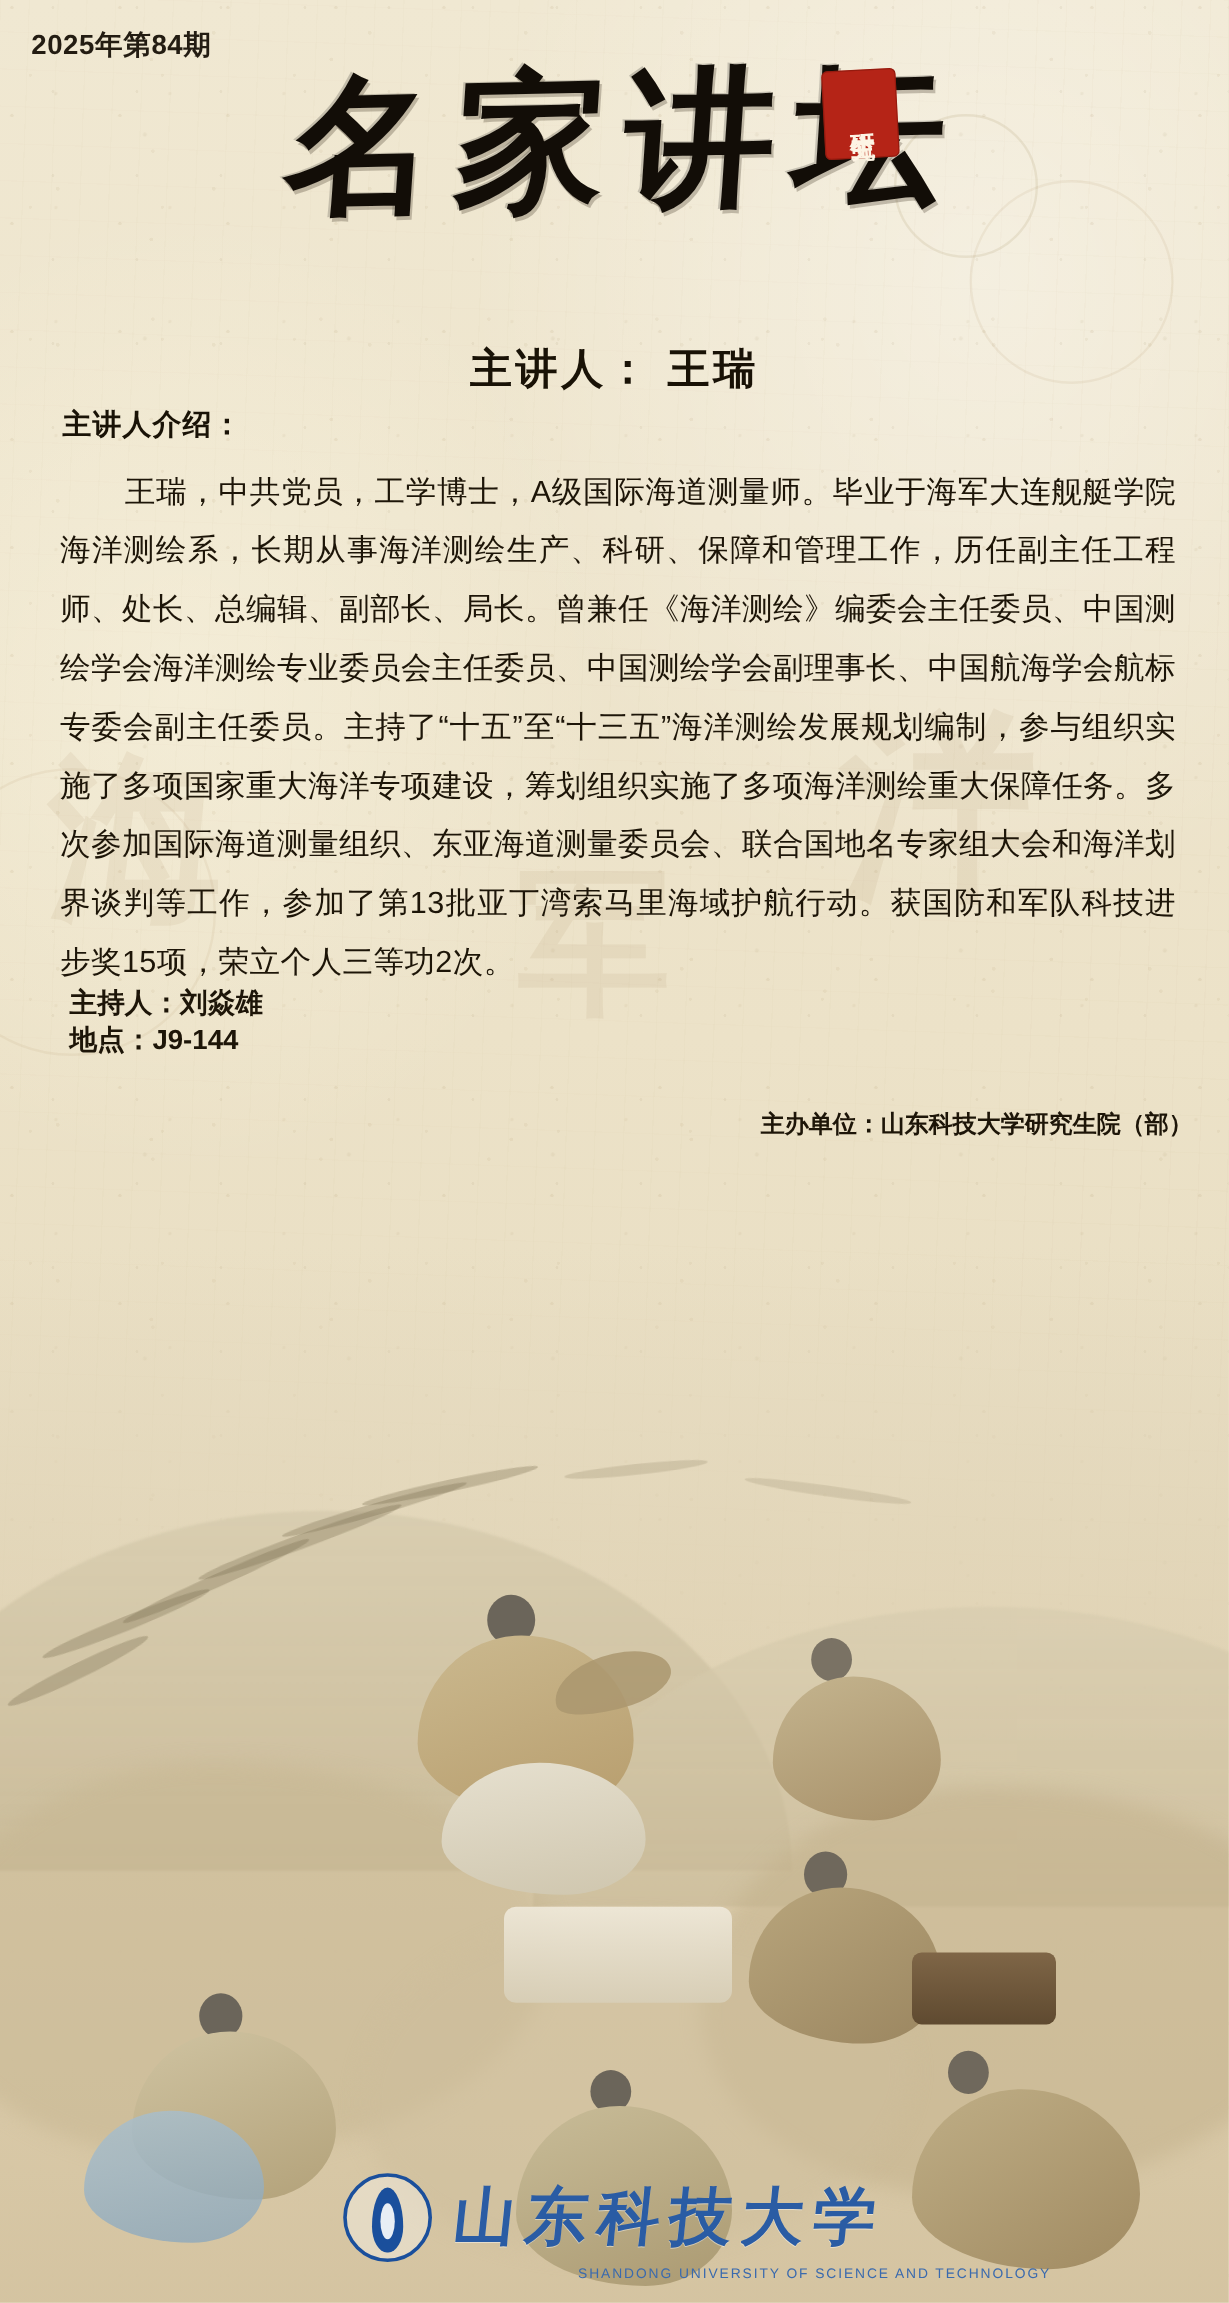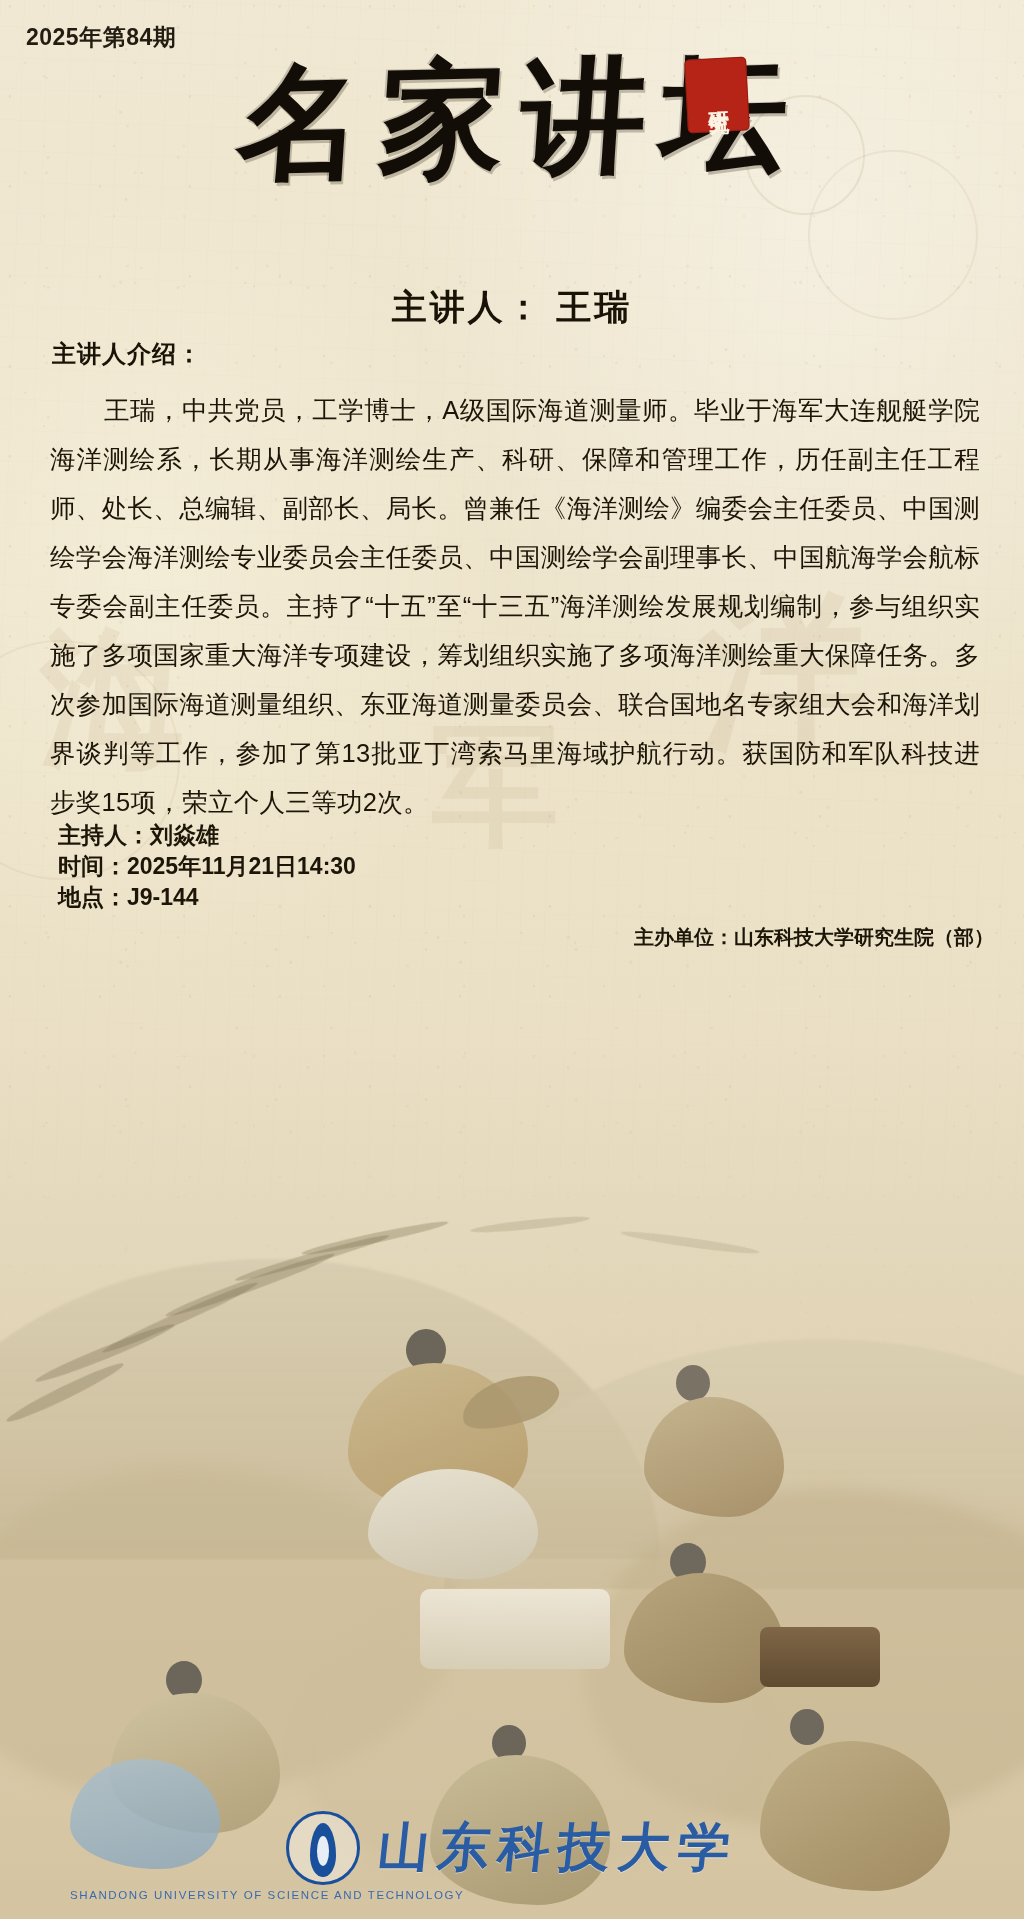--- a/index.html
+++ b/index.html
@@ -280,21 +280,21 @@
     font-weight: 700;
     font-size: 52px;
     letter-spacing: 8px;
     color: #2a5ca4;
     text-shadow: 0 1px 0 rgba(255,255,255,.45);
     transform: skewX(-6deg);
   }
   .logo-en {
     position: absolute;
     left: 0; bottom: 18px; width: 876px;
-    text-align: left;
+    text-align: right;
     font-size: 11.5px;
     letter-spacing: 1.6px;
     color: #3a6aae;
     padding-left: 70px;
   }
 </style>
 </head>
 <body>
 
 <div id="poster">
@@ -320,21 +320,20 @@
   </div>
 
 
   <div class="speaker">主讲人： 王瑞</div>
 
   <div class="intro-head">主讲人介绍：</div>
   <div class="intro-body">王瑞，中共党员，工学博士，A级国际海道测量师。毕业于海军大连舰艇学院海洋测绘系，长期从事海洋测绘生产、科研、保障和管理工作，历任副主任工程师、处长、总编辑、副部长、局长。曾兼任《海洋测绘》编委会主任委员、中国测绘学会海洋测绘专业委员会主任委员、中国测绘学会副理事长、中国航海学会航标专委会副主任委员。主持了“十五”至“十三五”海洋测绘发展规划编制，参与组织实施了多项国家重大海洋专项建设，筹划组织实施了多项海洋测绘重大保障任务。多次参加国际海道测量组织、东亚海道测量委员会、联合国地名专家组大会和海洋划界谈判等工作，参加了第13批亚丁湾索马里海域护航行动。获国防和军队科技进步奖15项，荣立个人三等功2次。</div>
 
   <div class="meta">
     <div>主持人：刘焱雄</div>
-    <div>时间：2025年11月21日14:30</div>
     <div>地点：J9-144</div>
   </div>
 
   <div class="orgs">
     <div>主办单位：山东科技大学研究生院（部）</div>
   </div>
 
   <div id="painting">
     <div class="sky"></div>
 

